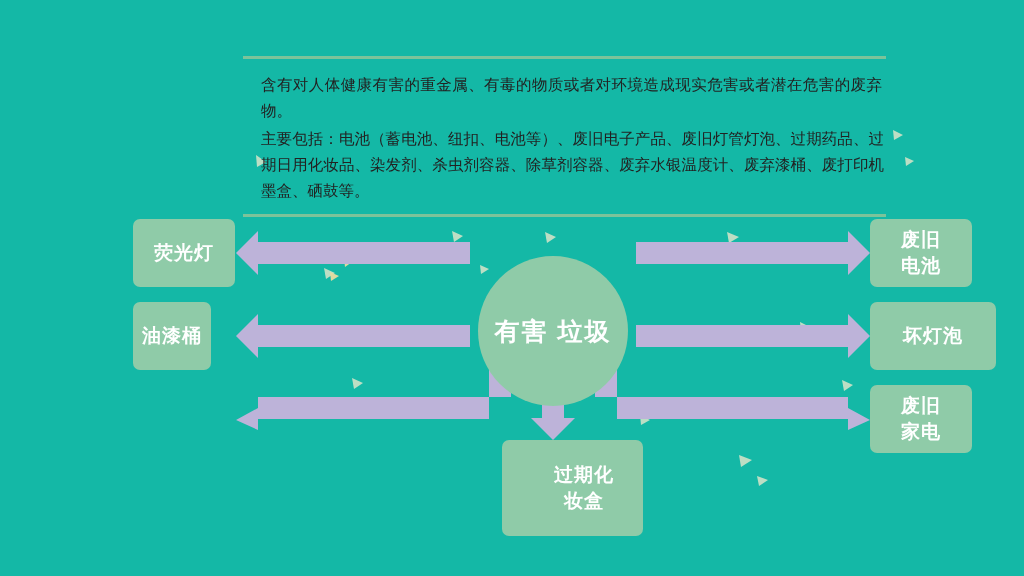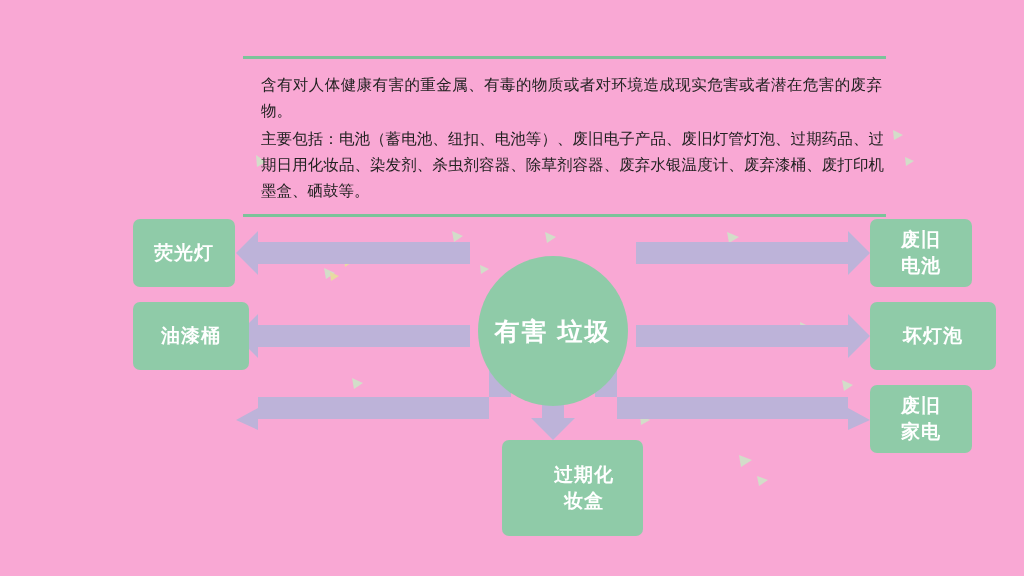--- a/index.html
+++ b/index.html
@@ -12,21 +12,21 @@
     background: #ffffff;
     font-family: "Liberation Sans", sans-serif;
     overflow: hidden;
     position: relative;
   }
   .slide {
     position: absolute;
     left: 0; top: 0;
     width: 1024px;
     height: 576px;
-    background: #f9a8d4;
+    background: #14b8a6;
   }
 
   
   .text-block {
     position: absolute;
     left: 243px;
     top: 56px;
     width: 643px;
   }
   .rule {
@@ -86,21 +86,21 @@
     text-align: center;
     display: flex;
     align-items: center;
     justify-content: center;
     border-radius: 7px;
     letter-spacing: 1px;
   }
   .node span { display: block; }
 
   .n-fluor   { left: 133px; top: 219px; width: 102px; height: 68px; }
-  .n-paint   { left: 133px; top: 302px; width: 116px; height: 68px; }
+  .n-paint   { left: 133px; top: 302px; width: 78px; height: 68px; }
   .n-expired { left: 133px; top: 385px; width: 102px; height: 68px; }
 
   .n-battery { left: 870px; top: 219px; width: 102px; height: 68px; }
   .n-bulb    { left: 870px; top: 302px; width: 126px; height: 68px; }
   .n-appl    { left: 870px; top: 385px; width: 102px; height: 68px; }
 
   .n-cosm    { left: 502px; top: 440px; width: 118px; height: 96px; padding-left: 23px; }
 
   .center {
     position: absolute;

